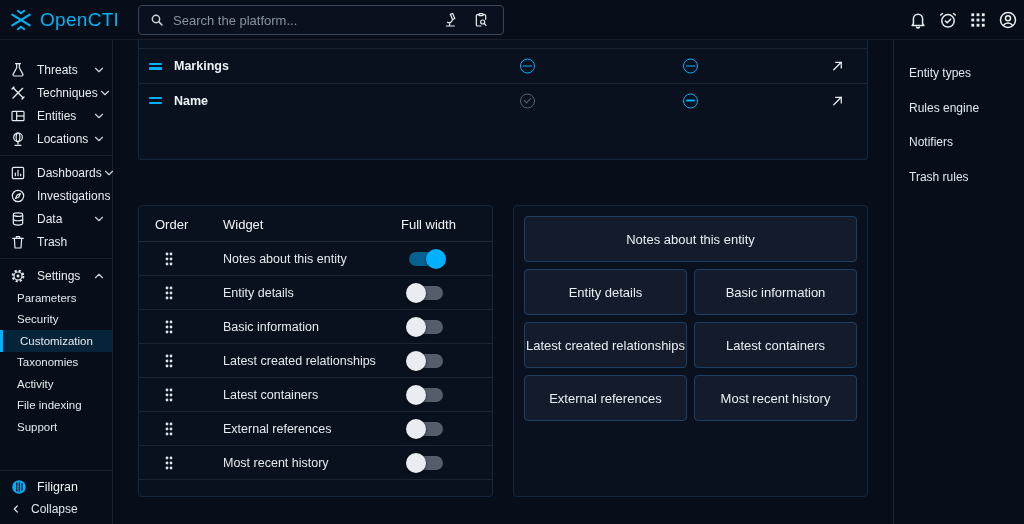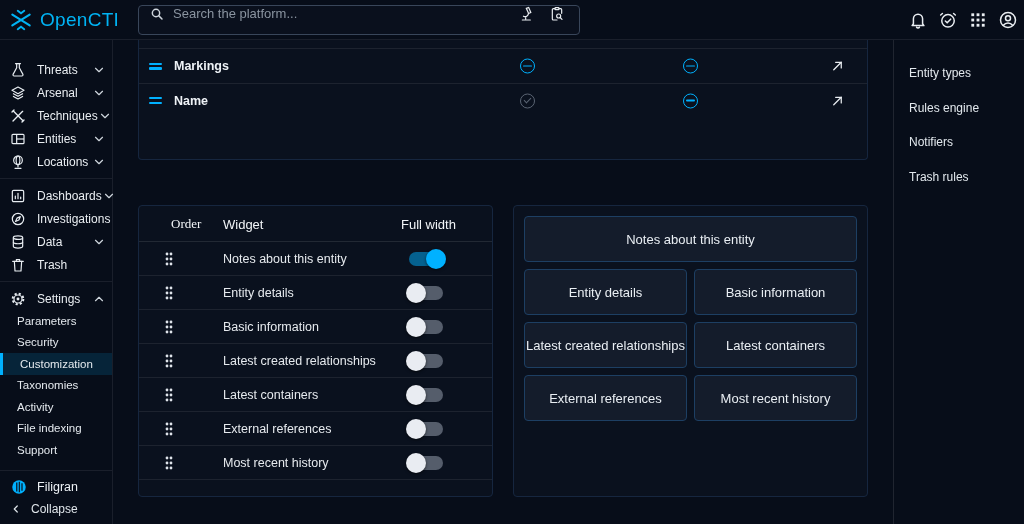--- a/index.html
+++ b/index.html
@@ -9,22 +9,22 @@
     font-family:"Liberation Sans","DejaVu Sans",sans-serif;
     font-size:12px; position:relative;
   }
   svg { display:block; }
 
   
   .topbar { position:absolute; top:0; left:0; right:0; height:40px;
     border-bottom:1px solid rgba(255,255,255,.08); display:flex; align-items:center; z-index:5; background:#070d19;}
   .logo { display:flex; align-items:center; gap:6px; padding-left:8px; width:138px; }
   .logo-text { color:#00b3f4; font-size:19px; font-weight:500; letter-spacing:.3px; }
-  .searchbox { position:absolute; left:138px; top:5px; width:442px; height:30px;
-    border:1px solid #39465a; border-radius:4px; display:flex; align-items:flex-start; background:#0a101d; }
+  .searchbox { position:absolute; left:138px; top:5px; width:366px; height:30px;
+    border:1px solid #39465a; border-radius:4px; display:flex; align-items:center; background:#0a101d; }
   .searchbox input { flex:1; background:transparent; border:none; outline:none; color:#cfd6dd;
     font-size:13px; font-family:inherit; padding-left:8px; }
   .searchbox input::placeholder { color:#8a94a0; }
   .search-mag { margin-left:10px; color:#cfd6dd; }
   .sb-ico { color:#e9edf1; margin-right:14px; cursor:pointer; }
   .topbar-right { position:absolute; right:6px; top:0; height:40px; display:flex; align-items:center; gap:10px; }
   .tb-ico { color:#e9edf1; width:20px; height:20px; cursor:pointer; }
 
   
   .leftnav { position:absolute; top:40px; left:0; bottom:0; width:113px;
@@ -74,21 +74,21 @@
   .attr-arrow { position:absolute; left:691px; top:50%; transform:translateY(-50%); color:#e9edf1; cursor:pointer;}
 
   
   .sec-label { position:absolute; top:182px; font-size:11px; letter-spacing:1px; color:#c7d0d8; }
   .reset-btn { position:absolute; left:172px; top:180px; width:16px; height:16px; color:#00b1ff; cursor:pointer; }
 
   
   .widget-card { position:absolute; left:25px; top:165px; width:355px; height:292px; }
   .w-header { position:relative; height:36px; border-bottom:1px solid rgba(255,255,255,.1); }
   .w-header span { position:absolute; top:50%; transform:translateY(-50%); font-size:13px; font-weight:500; color:#f2f5f8; }
-  .wh-order { left:32px;font-family:Liberation Serif, serif; } .wh-widget { left:84px; } .wh-full { left:262px; }
+  .wh-order { left:16px; } .wh-widget { left:84px; } .wh-full { left:262px; }
   .w-row { position:relative; height:34px; border-bottom:1px solid rgba(255,255,255,.08); }
   .w-row:last-of-type { border-bottom:1px solid rgba(255,255,255,.08); }
   .w-drag { position:absolute; left:24px; top:50%; transform:translateY(-50%); cursor:grab; color:#dfe4ea;}
   .w-label { position:absolute; left:84px; top:50%; transform:translateY(-50%); font-size:12.5px; color:#e6eaee; white-space:nowrap;}
   .toggle { position:absolute; left:270px; top:50%; margin-top:-7px; width:34px; height:14px;
     border-radius:7px; background:#555d6b; cursor:pointer; }
   .toggle .thumb { position:absolute; left:-3px; top:-3px; width:20px; height:20px; border-radius:50%;
     background:#e9ecf2; box-shadow:0 1px 3px rgba(0,0,0,.6); }
   .toggle.on { background:rgba(0,177,255,.5); }
   .toggle.on .thumb { left:17px; background:#00b1ff; }
@@ -190,35 +190,20 @@
       </svg>
       </span>
     <span class="ni-label">Threats</span>
     <span class="ni-chev">
       <svg width="14" height="14" viewBox="0 0 24 24" fill="none" stroke="currentColor" stroke-width="2" stroke-linecap="round" stroke-linejoin="round">
           <path d="M6 9l6 6 6-6"></path>
         </svg>
       </span>
   </div>
 
-  <div class="nav-item">
-    <span class="ni-ico">
-      <svg width="16" height="16" viewBox="0 0 24 24" fill="none" stroke="currentColor" stroke-width="1.8" stroke-linejoin="round">
-        <path d="M12 3l9 5-9 5-9-5z"></path>
-          <path d="M4.5 12.8L12 17l7.5-4.2"></path>
-          <path d="M4.5 16.8L12 21l7.5-4.2"></path>
-      </svg>
-      </span>
-    <span class="ni-label">Arsenal</span>
-    <span class="ni-chev">
-      <svg width="14" height="14" viewBox="0 0 24 24" fill="none" stroke="currentColor" stroke-width="2" stroke-linecap="round" stroke-linejoin="round">
-          <path d="M6 9l6 6 6-6"></path>
-        </svg>
-      </span>
-  </div>
 
   <div class="nav-item">
     <span class="ni-ico">
       <svg width="16" height="16" viewBox="0 0 24 24" fill="none" stroke="currentColor" stroke-width="2" stroke-linecap="round">
         <path d="M4.5 19.5L19 5"></path>
           <path d="M5 4.5L19.5 19"></path>
           <path d="M3 6l3-3M18 21l3-3"></path>
       </svg>
       </span>
     <span class="ni-label">Techniques</span>

